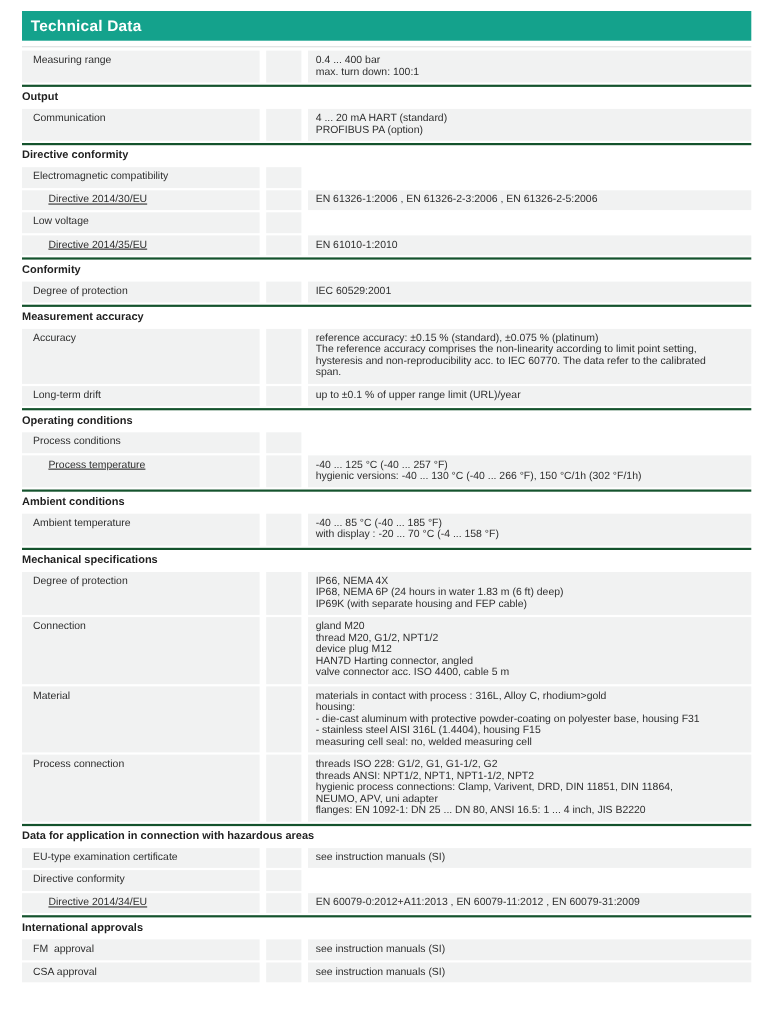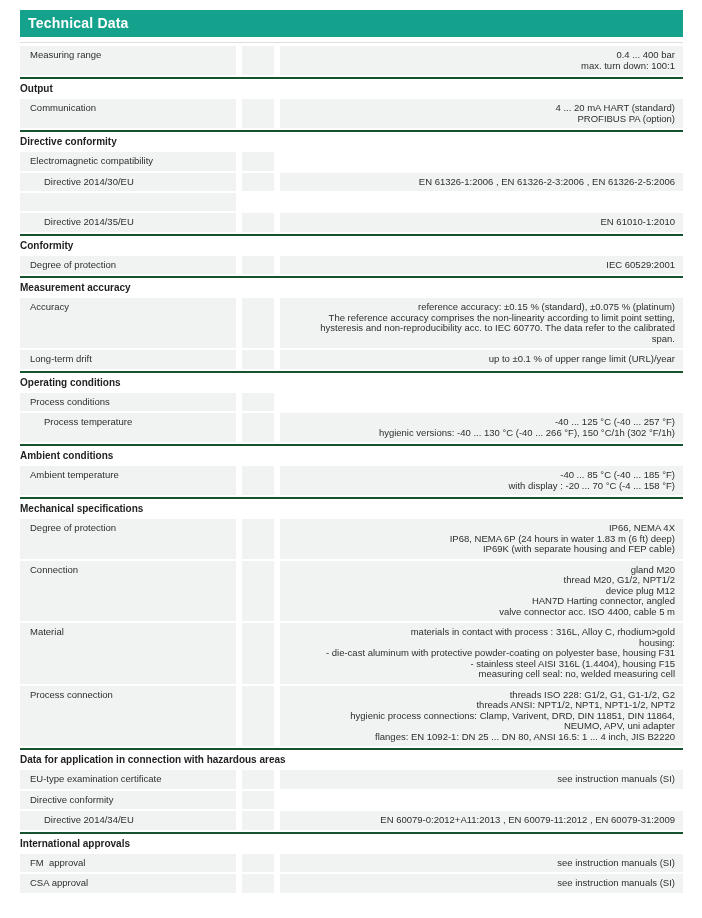--- a/index.html
+++ b/index.html
@@ -42,25 +42,24 @@
     font-size: 9.5px;
     line-height: 10.5px;
   }
   .cell {
     background: var(--rowbg, #f1f2f2);
   }
   .label-cell {
     padding: 4px 4px 4px 10px;
     white-space: pre-wrap;
   }
-  .label-cell.indent-2 { padding-left: 24px; }
+  .label-cell.indent-2 { padding-left: 24px; text-decoration: underline; }
   .mid-cell { min-height: 18px; }
   .value-cell {
     padding: 4px 8px 4px 7px;
-    text-align: right;
   }
   .value-cell.empty { background: transparent; }
   .value-line { white-space: pre-wrap; }
 </style>
 </head>
 <body>
 
 <div class="page">
   <div class="title-bar">Technical Data</div>
 
@@ -89,20 +88,21 @@
         <div class="cell value-cell empty"></div>
       </div>
       <div class="spec-row">
         <div class="cell label-cell indent-2">Directive 2014/30/EU</div>
         <div class="cell mid-cell"></div>
         <div class="cell value-cell">
           <div class="value-line">EN 61326-1:2006 , EN 61326-2-3:2006 , EN 61326-2-5:2006</div>
         </div>
       </div>
       <div class="spec-row">
+        <div class="cell label-cell">Low voltage</div>
         <div class="cell mid-cell"></div>
         <div class="cell value-cell empty"></div>
       </div>
       <div class="spec-row">
         <div class="cell label-cell indent-2">Directive 2014/35/EU</div>
         <div class="cell mid-cell"></div>
         <div class="cell value-cell">
           <div class="value-line">EN 61010-1:2010</div>
         </div>
       </div>

